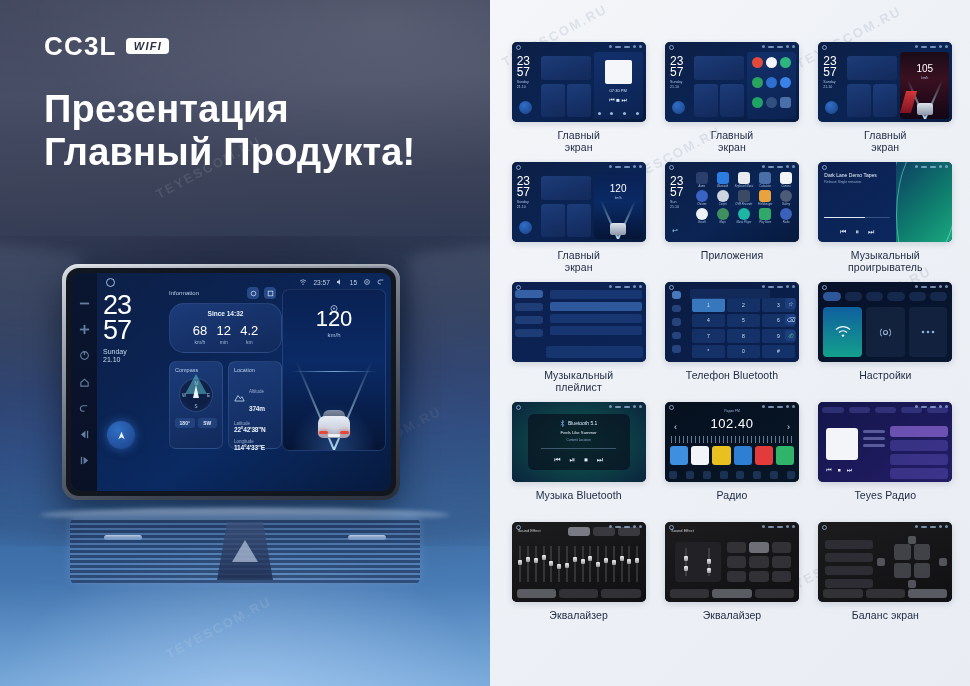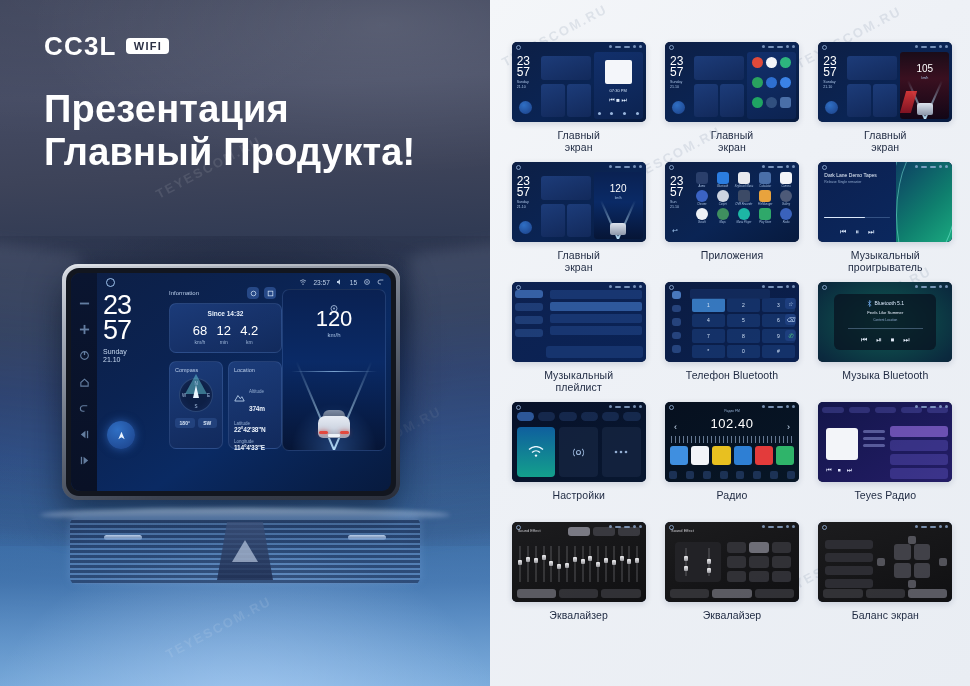--- a/index.html
+++ b/index.html
@@ -51,20 +51,21 @@
     display: flex; align-items: center; gap: 9px;
   }
   .logo-text {
     color: #fff; font-size: 26px; font-weight: 700; letter-spacing: 1.2px;
     line-height: 1;
   }
   .logo-badge {
     background: #fff; color: #2b3044; font-size: 11px; font-weight: 700;
     letter-spacing: 1.3px; padding: 2px 7px 2px 8px; border-radius: 4px;
     line-height: 1.15;
+    font-style: italic;
   }
 
   
   .headline { position: absolute; left: 44px; top: 88px; }
   .headline .year {
     color: #fff; font-size: 50px; font-weight: 700; line-height: 1.04;
     letter-spacing: .5px;
   }
   .headline .l1, .headline .l2 {
     color: #fff; font-size: 38px; font-weight: 700; line-height: 1.12;
@@ -145,21 +146,21 @@
     width: 28px; height: 28px; border-radius: 50%;
     background: radial-gradient(circle at 38% 32%, #2f6fc4, #1b3f86);
     display: flex; align-items: center; justify-content: center;
     box-shadow: 0 0 10px rgba(60,130,230,.55);
   }
 
   .card {
     background: linear-gradient(160deg, rgba(30,62,125,.92), rgba(19,42,92,.92));
     border-radius: 7px; border: .5px solid rgba(120,165,230,.18);
   }
-  .info-card { position: absolute; left: 72px; top: 30px; width: 113px; height: 50px; padding: 5px 18px; }
+  .info-card { position: absolute; left: 72px; top: 30px; width: 113px; height: 50px; padding: 5px 18px; border-radius: 15px; }
   .info-title { position: absolute; left: 72px; top: 17px; font-size: 6px; color: #b9cdea; }
   .info-btns { position: absolute; left: 150px; top: 14px; display: flex; gap: 5px; }
   .mini-btn {
     width: 12px; height: 12px; border-radius: 4px;
     background: rgba(62,104,178,.55);
     display: flex; align-items: center; justify-content: center;
   }
   .since { text-align: center; font-size: 6.5px; color: #e7f0fb; font-weight: 700; margin-top: 1px; }
   .stats { display: flex; justify-content: space-around; margin-top: 7px; }
   .stat .v { font-size: 13px; color: #fff; font-weight: 400; line-height: 1; text-align:center;}
@@ -1046,20 +1047,66 @@
               <i class="t-bar"></i>
               <i class="t-dot"></i>
               <i class="t-dot"></i>
             </span>
         </div>
         <div class="caption">Телефон Bluetooth</div>
       </div>
 
       <div class="cell">
         <div class="thumb">
+          <div class="t-settings"></div>
+          <div class="set-tabs">
+            <i class="set-tab on"></i>
+              <i class="set-tab"></i>
+              <i class="set-tab"></i>
+              <i class="set-tab"></i>
+              <i class="set-tab"></i>
+              <i class="set-tab"></i>
+          </div>
+          <div class="set-cards">
+            <span class="set-c on">
+              <svg width="16" height="12" viewBox="0 0 16 12">
+                  <path d="M1 3.5 A10 10 0 0 1 15 3.5" fill="none" stroke="#eaf6ff" stroke-width="1.4"></path>
+                  <path d="M4 6.4 A6 6 0 0 1 12 6.4" fill="none" stroke="#eaf6ff" stroke-width="1.4"></path>
+                  <circle cx="8" cy="9.6" r="1.2" fill="#eaf6ff"></circle>
+                </svg>
+            </span>
+            <span class="set-c">
+              <svg width="13" height="13" viewBox="0 0 14 14">
+                  <circle cx="7" cy="7" r="2.2" fill="none" stroke="#93aed2" stroke-width="1.2"></circle>
+                  <path d="M3 3 A6 6 0 0 0 3 11" fill="none" stroke="#93aed2" stroke-width="1.1"></path>
+                  <path d="M11 3 A6 6 0 0 1 11 11" fill="none" stroke="#93aed2" stroke-width="1.1"></path>
+                </svg>
+            </span>
+            <span class="set-c">
+              <svg width="14" height="4" viewBox="0 0 14 4">
+                  <circle cx="2" cy="2" r="1.3" fill="#93aed2"></circle>
+                  <circle cx="7" cy="2" r="1.3" fill="#93aed2"></circle>
+                  <circle cx="12" cy="2" r="1.3" fill="#93aed2"></circle>
+                </svg>
+            </span>
+          </div>
+          <span class="t-home"></span>
+          <span class="t-status">
+              <i class="t-dot"></i>
+              <i class="t-bar"></i>
+              <i class="t-bar"></i>
+              <i class="t-dot"></i>
+              <i class="t-dot"></i>
+            </span>
+        </div>
+        <div class="caption">Настройки</div>
+      </div>
+
+      <div class="cell">
+        <div class="thumb">
           <div class="t-btmusic"></div>
           <div class="bt-panel">
             <div class="bt-head">
               <svg width="5" height="7" viewBox="0 0 6 9">
                   <path d="M1 2.2 L5 6.8 L3 8.5 V0.5 L5 2.2 L1 6.8" fill="none" stroke="#6fa8e8" stroke-width=".9"></path>
                 </svg>
               <span>Bluetooth 5.1</span>
             </div>
             <div class="bt-t">Feels Like Summer</div>
             <div class="bt-s">Content Location</div>
@@ -1078,66 +1125,20 @@
               <i class="t-bar"></i>
               <i class="t-dot"></i>
               <i class="t-dot"></i>
             </span>
         </div>
         <div class="caption">Музыка Bluetooth</div>
       </div>
 
       <div class="cell">
         <div class="thumb">
-          <div class="t-settings"></div>
-          <div class="set-tabs">
-            <i class="set-tab on"></i>
-              <i class="set-tab"></i>
-              <i class="set-tab"></i>
-              <i class="set-tab"></i>
-              <i class="set-tab"></i>
-              <i class="set-tab"></i>
-          </div>
-          <div class="set-cards">
-            <span class="set-c on">
-              <svg width="16" height="12" viewBox="0 0 16 12">
-                  <path d="M1 3.5 A10 10 0 0 1 15 3.5" fill="none" stroke="#eaf6ff" stroke-width="1.4"></path>
-                  <path d="M4 6.4 A6 6 0 0 1 12 6.4" fill="none" stroke="#eaf6ff" stroke-width="1.4"></path>
-                  <circle cx="8" cy="9.6" r="1.2" fill="#eaf6ff"></circle>
-                </svg>
-            </span>
-            <span class="set-c">
-              <svg width="13" height="13" viewBox="0 0 14 14">
-                  <circle cx="7" cy="7" r="2.2" fill="none" stroke="#93aed2" stroke-width="1.2"></circle>
-                  <path d="M3 3 A6 6 0 0 0 3 11" fill="none" stroke="#93aed2" stroke-width="1.1"></path>
-                  <path d="M11 3 A6 6 0 0 1 11 11" fill="none" stroke="#93aed2" stroke-width="1.1"></path>
-                </svg>
-            </span>
-            <span class="set-c">
-              <svg width="14" height="4" viewBox="0 0 14 4">
-                  <circle cx="2" cy="2" r="1.3" fill="#93aed2"></circle>
-                  <circle cx="7" cy="2" r="1.3" fill="#93aed2"></circle>
-                  <circle cx="12" cy="2" r="1.3" fill="#93aed2"></circle>
-                </svg>
-            </span>
-          </div>
-          <span class="t-home"></span>
-          <span class="t-status">
-              <i class="t-dot"></i>
-              <i class="t-bar"></i>
-              <i class="t-bar"></i>
-              <i class="t-dot"></i>
-              <i class="t-dot"></i>
-            </span>
-        </div>
-        <div class="caption">Настройки</div>
-      </div>
-
-      <div class="cell">
-        <div class="thumb">
           <div class="t-radio"></div>
           <span class="rad-band">Радио FM</span>
           <span class="rad-freq">102.40</span>
           <span class="rad-arrow l">‹</span>
           <span class="rad-arrow r">›</span>
           <span class="rad-dial"></span>
           <div class="rad-tiles">
             <i class="rad-t" style="background:#3f8fe0"></i>
             <i class="rad-t" style="background:#f2f4f8"></i>
             <i class="rad-t" style="background:#e8c020"></i>

